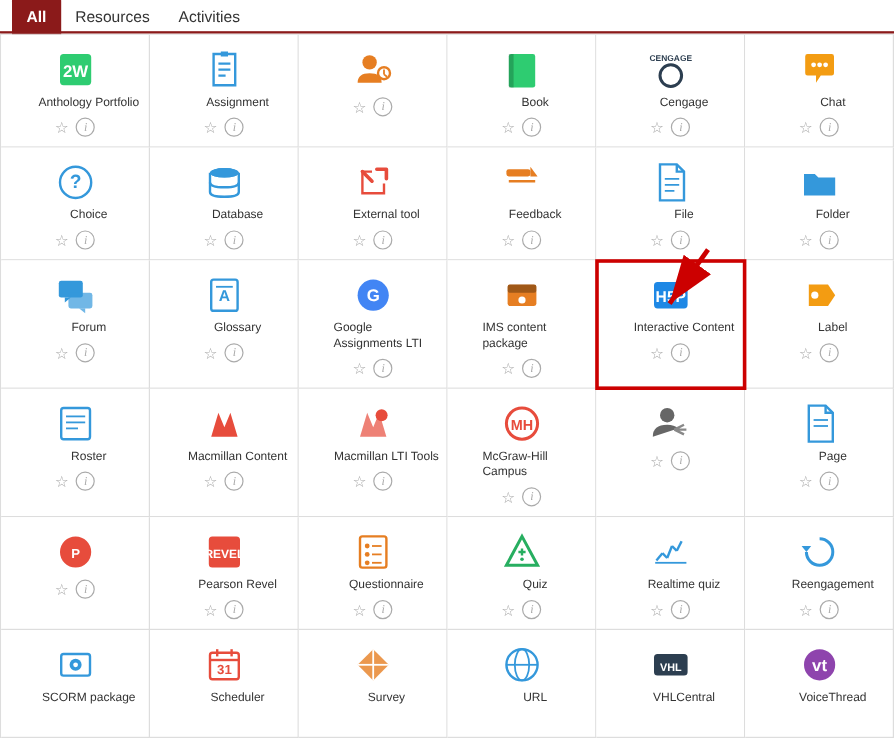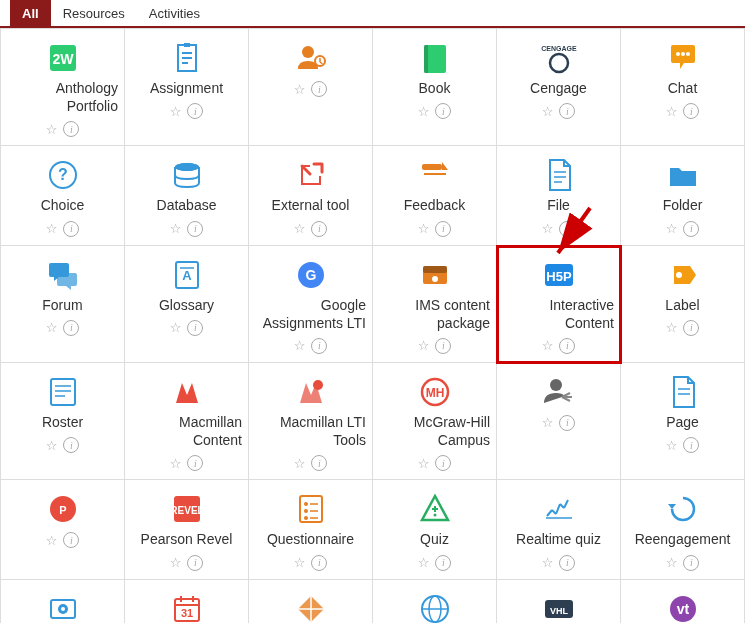--- a/index.html
+++ b/index.html
@@ -9,21 +9,21 @@
     .top-nav { display: flex; align-items: center; border-bottom: 2px solid #8b1a1a; padding: 0 10px; height: 28px; }
     .nav-tab { padding: 8px 12px; cursor: pointer; font-size: 13px; color: #333; border: none; background: none; }
     .nav-tab.active { color: #8b1a1a; font-weight: bold; background: #8b1a1a; color: #fff; border-radius: 3px 3px 0 0; }
 
     
     .grid { display: grid; grid-template-columns: repeat(6, 1fr); border-left: 1px solid #ddd; border-top: 1px solid #ddd; }
     .cell { border-right: 1px solid #ddd; border-bottom: 1px solid #ddd; padding: 10px 6px 8px; display: flex; flex-direction: column; align-items: center; min-height: 90px; position: relative; background: #fff; }
     .cell.highlighted { outline: 3px solid #cc0000; outline-offset: -2px; z-index: 2; }
 
     .cell-icon { width: 36px; height: 36px; display: flex; align-items: flex-end; justify-content: center; margin-bottom: 4px; }
-    .cell-label { font-size: 14px; color: #333; text-align: right; line-height: 1.3; margin-bottom: 4px; }
+    .cell-label { font-size: 10px; color: #333; text-align: left; line-height: 1.3; margin-bottom: 4px; margin-left: 23px; }
     .cell-actions { display: flex; align-items: center; gap: 6px; margin-top: 2px; }
     .star-icon { color: #aaa; font-size: 13px; cursor: pointer; }
     .info-icon { color: #aaa; font-size: 12px; cursor: pointer; width: 16px; height: 16px; border: 1px solid #aaa; border-radius: 50%; display: flex; align-items: center; justify-content: center; font-size: 10px; font-style: italic; font-family: serif; }
 
     
     .arrow-container { position: absolute; top: 0; left: 0; width: 745px; height: 623px; pointer-events: none; z-index: 10; }
 
     
     svg { overflow: visible; }
 

